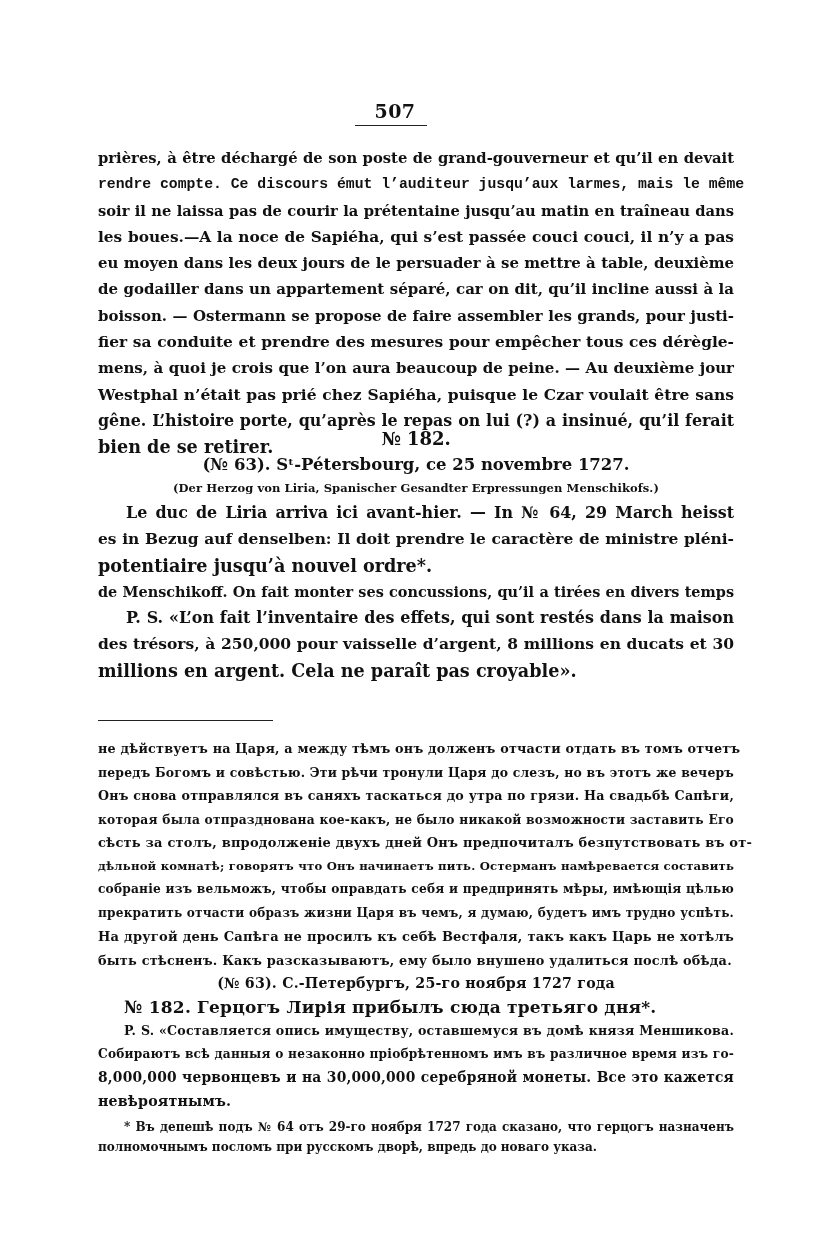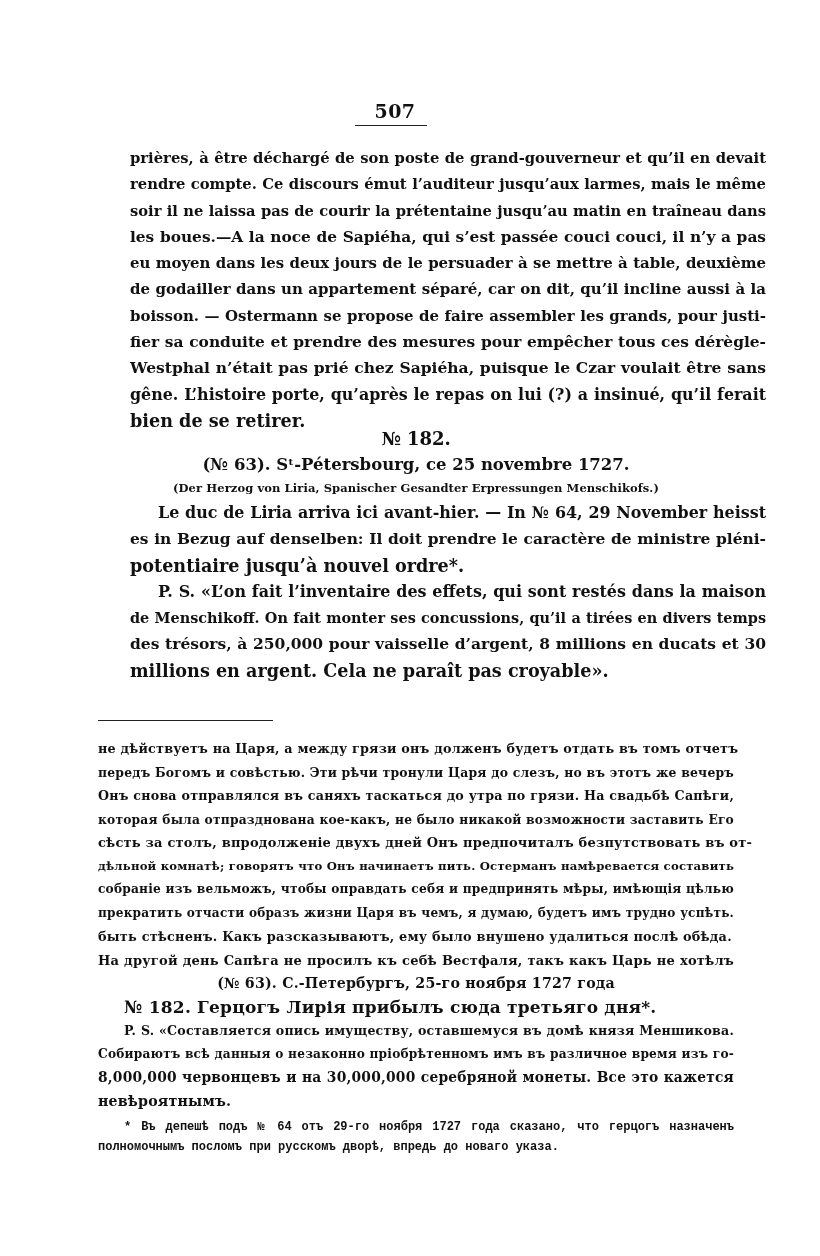--- a/index.html
+++ b/index.html
@@ -7,91 +7,92 @@
     width: 820px; height: 1256px; position: relative; overflow: hidden;
     font-family: "DejaVu Serif", "Liberation Serif", serif;
     color: #111;
   }
   .page { position: absolute; left: 0; top: 0; width: 680px; height: 1256px; }
   .pagenum {
     position: absolute; left: 355px; top: 100px; width: 80px; text-align: center;
     font-size: 19px; font-weight: bold; letter-spacing: 0.5px;
   }
   .pagenum-rule { position: absolute; left: 355px; top: 125px; width: 72px; height: 0; border-top: 1.5px solid #222; }
-  .fr { position: absolute; left: 98px; width: 636px; font-size: 17.6px; font-weight: bold; line-height: 26.3px; margin-left: 32px; }
+  .fr { position: absolute; left: 98px; width: 636px; font-size: 17.6px; font-weight: bold; line-height: 26.3px; }
   .fr .ln { display: block; white-space: nowrap; text-align: justify; text-align-last: justify; height: 26.3px; overflow: visible; }
   .fr .ln.last { text-align-last: left; }
   .fr .ln.ind { padding-left: 28px; }
   .fr1 { top: 145px; }
   .head { position: absolute; left: 98px; width: 636px; text-align: center; font-weight: bold; }
   .num { top: 428px; font-size: 18px; }
   .dateline { top: 455px; font-size: 16.5px; font-weight: bold; }
   .ger { top: 481px; font-size: 11.5px; font-weight: bold; letter-spacing: 0.1px; }
   .fr2 { top: 500px; }
   .fn-rule { position: absolute; left: 98px; top: 720px; width: 175px; border-top: 1.5px solid #222; }
   .ru { position: absolute; left: 98px; width: 636px; font-size: 14.2px; font-weight: bold; line-height: 23.5px; letter-spacing: 0.2px; }
   .ru .ln { display: block; white-space: nowrap; text-align: justify; text-align-last: justify; height: 23.5px; }
   .ru .ln.last { text-align-last: left; }
   .ru .ln.ind { padding-left: 26px; }
   .ru .ln.center { text-align-last: center; }
   .ru1 { top: 737px; }
   .ru .big { font-size: 17px; }
   .fn2 { position: absolute; left: 98px; width: 636px; top: 1117px; font-size: 12px; font-weight: bold; line-height: 20px; }
-  .fn2 .ln { display: block; white-space: nowrap; text-align: justify; text-align-last: justify; font-family: Liberation Mono, monospace; }
+  .fn2 .ln { display: block; white-space: nowrap; text-align: justify; text-align-last: justify; }
   .fn2 .ln.ind { padding-left: 26px; }
   .fn2 .ln.last { text-align-last: left; }
 </style>
 </head>
 <body>
 
 <div class="page">
   <div class="pagenum">507</div>
   <div class="pagenum-rule"></div>
 
   <div class="fr fr1">
     <span class="ln" style="display: block; font-size: 14.7864px;">prières, à être déchargé de son poste de grand-gouverneur et qu’il en devait</span>
-    <span class="ln" style="display: block; font-size: 14.7531px;">rendre compte. Ce discours émut l’auditeur jusqu’aux larmes, mais le même</span>
+    <span class="ln" style="display: block; font-size: 14.7531px; font-family: Liberation Mono, monospace;">rendre compte. Ce discours émut l’auditeur jusqu’aux larmes, mais le même</span>
     <span class="ln" style="display: block; font-size: 14.705px;">soir il ne laissa pas de courir la prétentaine jusqu’au matin en traîneau dans</span>
     <span class="ln" style="display: block; font-size: 15.3984px;">les boues.—A la noce de Sapiéha, qui s’est passée couci couci, il n’y a pas</span>
     <span class="ln" style="display: block; font-size: 14.9357px;">eu moyen dans les deux jours de le persuader à se mettre à table, deuxième</span>
     <span class="ln" style="display: block; font-size: 14.9917px;">de godailler dans un appartement séparé, car on dit, qu’il incline aussi à la</span>
     <span class="ln" style="display: block; font-size: 14.963px;">boisson. — Ostermann se propose de faire assembler les grands, pour justi-</span>
     <span class="ln" style="display: block; font-size: 15.4394px;">fier sa conduite et prendre des mesures pour empêcher tous ces dérègle-</span>
+    <span class="ln" style="display: block; font-size: 15.0239px;">mens, à quoi je crois que l’on aura beaucoup de peine. — Au deuxième jour</span>
     <span class="ln" style="display: block; font-size: 15.537px;">Westphal n’était pas prié chez Sapiéha, puisque le Czar voulait être sans</span>
     <span class="ln" style="display: block; font-size: 15.8971px;">gêne. L’histoire porte, qu’après le repas on lui (?) a insinué, qu’il ferait</span>
     <span class="ln last" style="display: block;">bien de se retirer.</span>
   </div>
 
   <div class="head num">№ 182.</div>
   <div class="head dateline">(№ 63).   Sᵗ-Pétersbourg, ce 25 novembre 1727.</div>
   <div class="head ger">(Der Herzog von Liria, Spanischer Gesandter Erpressungen Menschikofs.)</div>
 
   <div class="fr fr2">
-    <span class="ln ind" style="display: block; font-size: 15.916px;">Le duc de Liria arriva ici avant-hier. — In № 64, 29 November heisst</span>
+    <span class="ln ind" style="display: block; font-size: 15.916px;">Le duc de Liria arriva ici avant-hier. — In № 64, 29 March heisst</span>
     <span class="ln" style="display: block; font-size: 15.4518px;">es in Bezug auf denselben: Il doit prendre le caractère de ministre pléni-</span>
     <span class="ln last" style="display: block;">potentiaire jusqu’à nouvel ordre*.</span>
+    <span class="ln" style="display: block; font-size: 14.4357px;">de Menschikoff. On fait monter ses concussions, qu’il a tirées en divers temps</span>
     <span class="ln ind" style="display: block; font-size: 15.9193px;">P. S. «L’on fait l’inventaire des effets, qui sont restés dans la maison</span>
-    <span class="ln" style="display: block; font-size: 14.4357px;">de Menschikoff. On fait monter ses concussions, qu’il a tirées en divers temps</span>
     <span class="ln" style="display: block; font-size: 15.5107px;">des trésors, à 250,000 pour vaisselle d’argent, 8 millions en ducats et 30</span>
     <span class="ln last" style="display: block;">millions en argent. Cela ne paraît pas croyable».</span>
   </div>
 
   <div class="fn-rule"></div>
 
   <div class="ru ru1">
-    <span class="ln" style="display: block; font-size: 12.7844px;">не дѣйствуетъ на Царя, а между грязи онъ долженъ будетъ отдать въ томъ отчетъ</span>
+    <span class="ln" style="display: block; font-size: 12.7844px;">не дѣйствуетъ на Царя, а между тѣмъ онъ долженъ отчасти отдать въ томъ отчетъ</span>
     <span class="ln" style="display: block; font-size: 12.3852px;">передъ Богомъ и совѣстью. Эти рѣчи тронули Царя до слезъ, но въ этотъ же вечеръ</span>
     <span class="ln" style="display: block; font-size: 12.6776px;">Онъ снова отправлялся въ саняхъ таскаться до утра по грязи. На свадьбѣ Сапѣги,</span>
     <span class="ln" style="display: block; font-size: 12.252px;">которая была отпразднована кое-какъ, не было никакой возможности заставить Его</span>
     <span class="ln" style="display: block; font-size: 13px;">сѣсть за столъ, впродолженіе двухъ дней Онъ предпочиталъ безпутствовать въ от-</span>
     <span class="ln" style="display: block; font-size: 11.661px;">дѣльной комнатѣ; говорятъ что Онъ начинаетъ пить. Остерманъ намѣревается составить</span>
     <span class="ln" style="display: block; font-size: 12.192px;">собраніе изъ вельможъ, чтобы оправдать себя и предпринять мѣры, имѣющія цѣлью</span>
     <span class="ln" style="display: block; font-size: 12.1292px;">прекратить отчасти образъ жизни Царя въ чемъ, я думаю, будетъ имъ трудно успѣть.</span>
+    <span class="ln" style="display: block; font-size: 13.0496px;">На другой день Сапѣга не просилъ къ себѣ Вестфаля, такъ какъ Царь не хотѣлъ</span>
     <span class="ln last" style="display: block; font-size: 12.8783px;">быть стѣсненъ. Какъ разсказываютъ, ему было внушено удалиться послѣ обѣда.</span>
-    <span class="ln" style="display: block; font-size: 13.0496px;">На другой день Сапѣга не просилъ къ себѣ Вестфаля, такъ какъ Царь не хотѣлъ</span>
     <span class="ln center" style="display: block;">(№ 63).   С.-Петербургъ, 25-го ноября 1727 года</span>
     <span class="ln ind last big" style="display: block;">№ 182. Герцогъ Лирія прибылъ сюда третьяго дня*.</span>
     <span class="ln ind" style="display: block; font-size: 12.5875px;">P. S. «Составляется опись имуществу, оставшемуся въ домѣ князя Меншикова.</span>
     <span class="ln" style="display: block; font-size: 12.1765px;">Собираютъ всѣ данныя о незаконно пріобрѣтенномъ имъ въ различное время изъ го-</span>
     <span class="ln" style="display: block; font-size: 13.8433px;">8,000,000 червонцевъ и на 30,000,000 серебряной монеты. Все это кажется</span>
     <span class="ln last" style="display: block;">невѣроятнымъ.</span>
   </div>
 
   <div class="fn2">
     <span class="ln ind" style="display: block;">* Въ депешѣ подъ № 64 отъ 29-го ноября 1727 года сказано, что герцогъ назначенъ</span>

